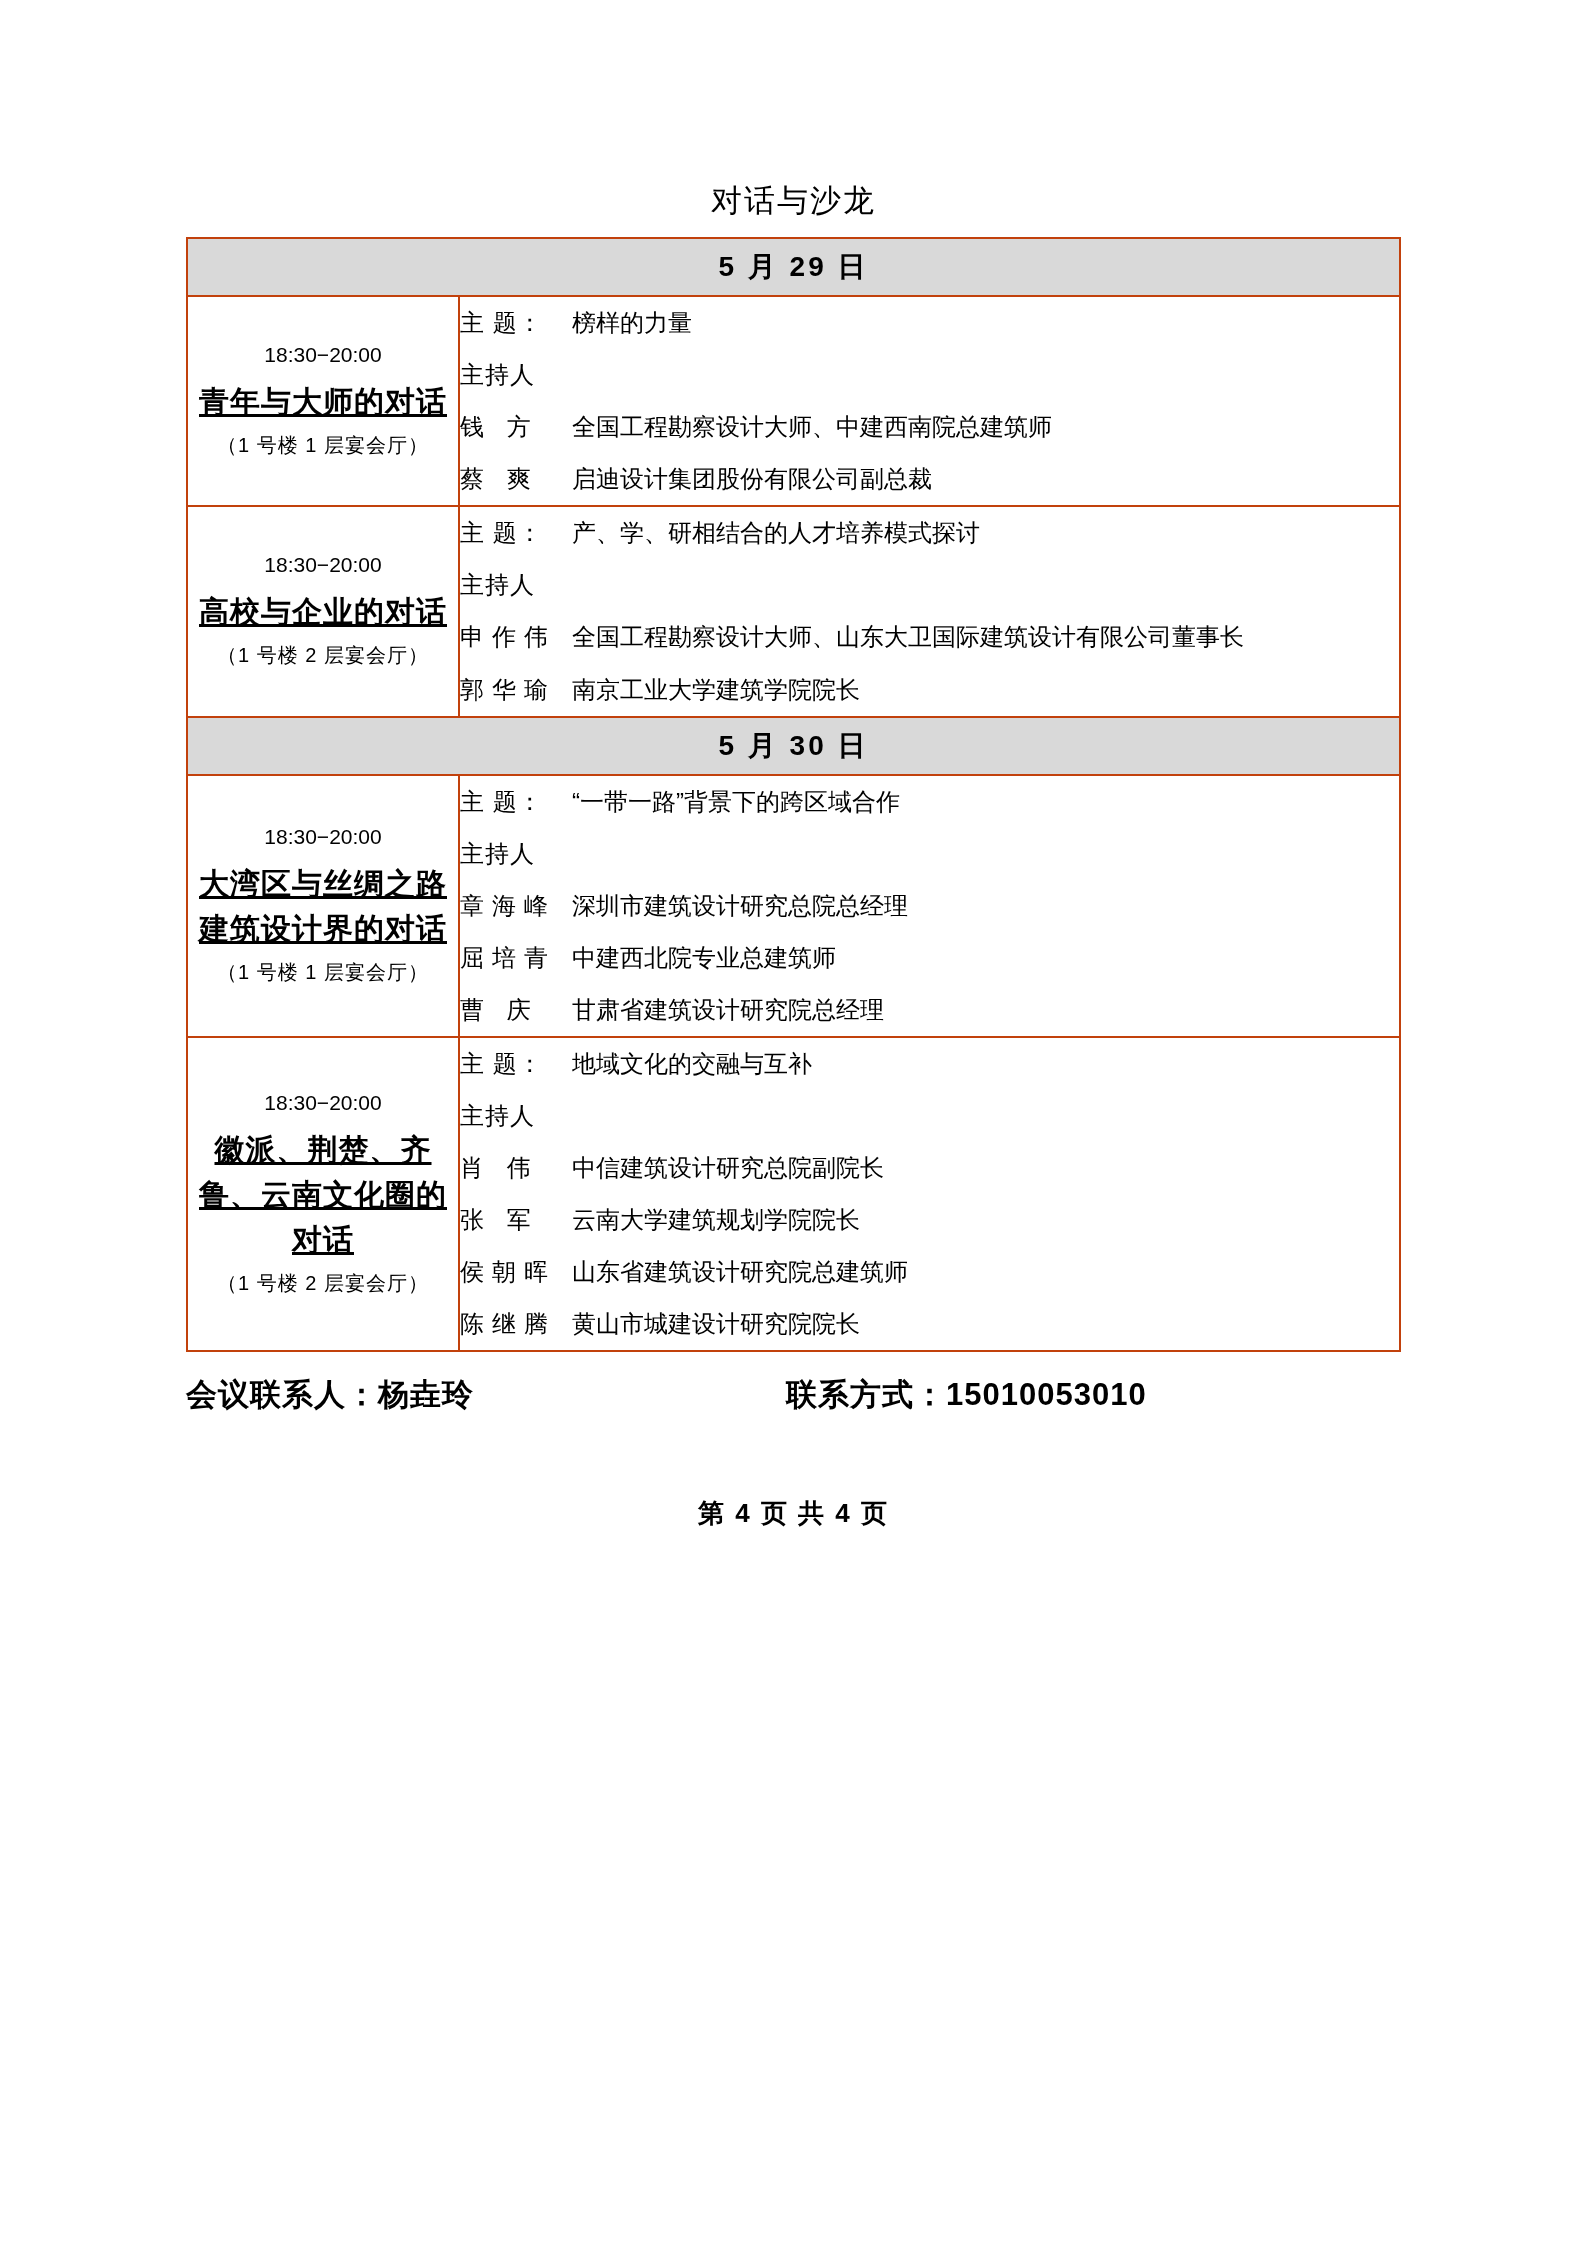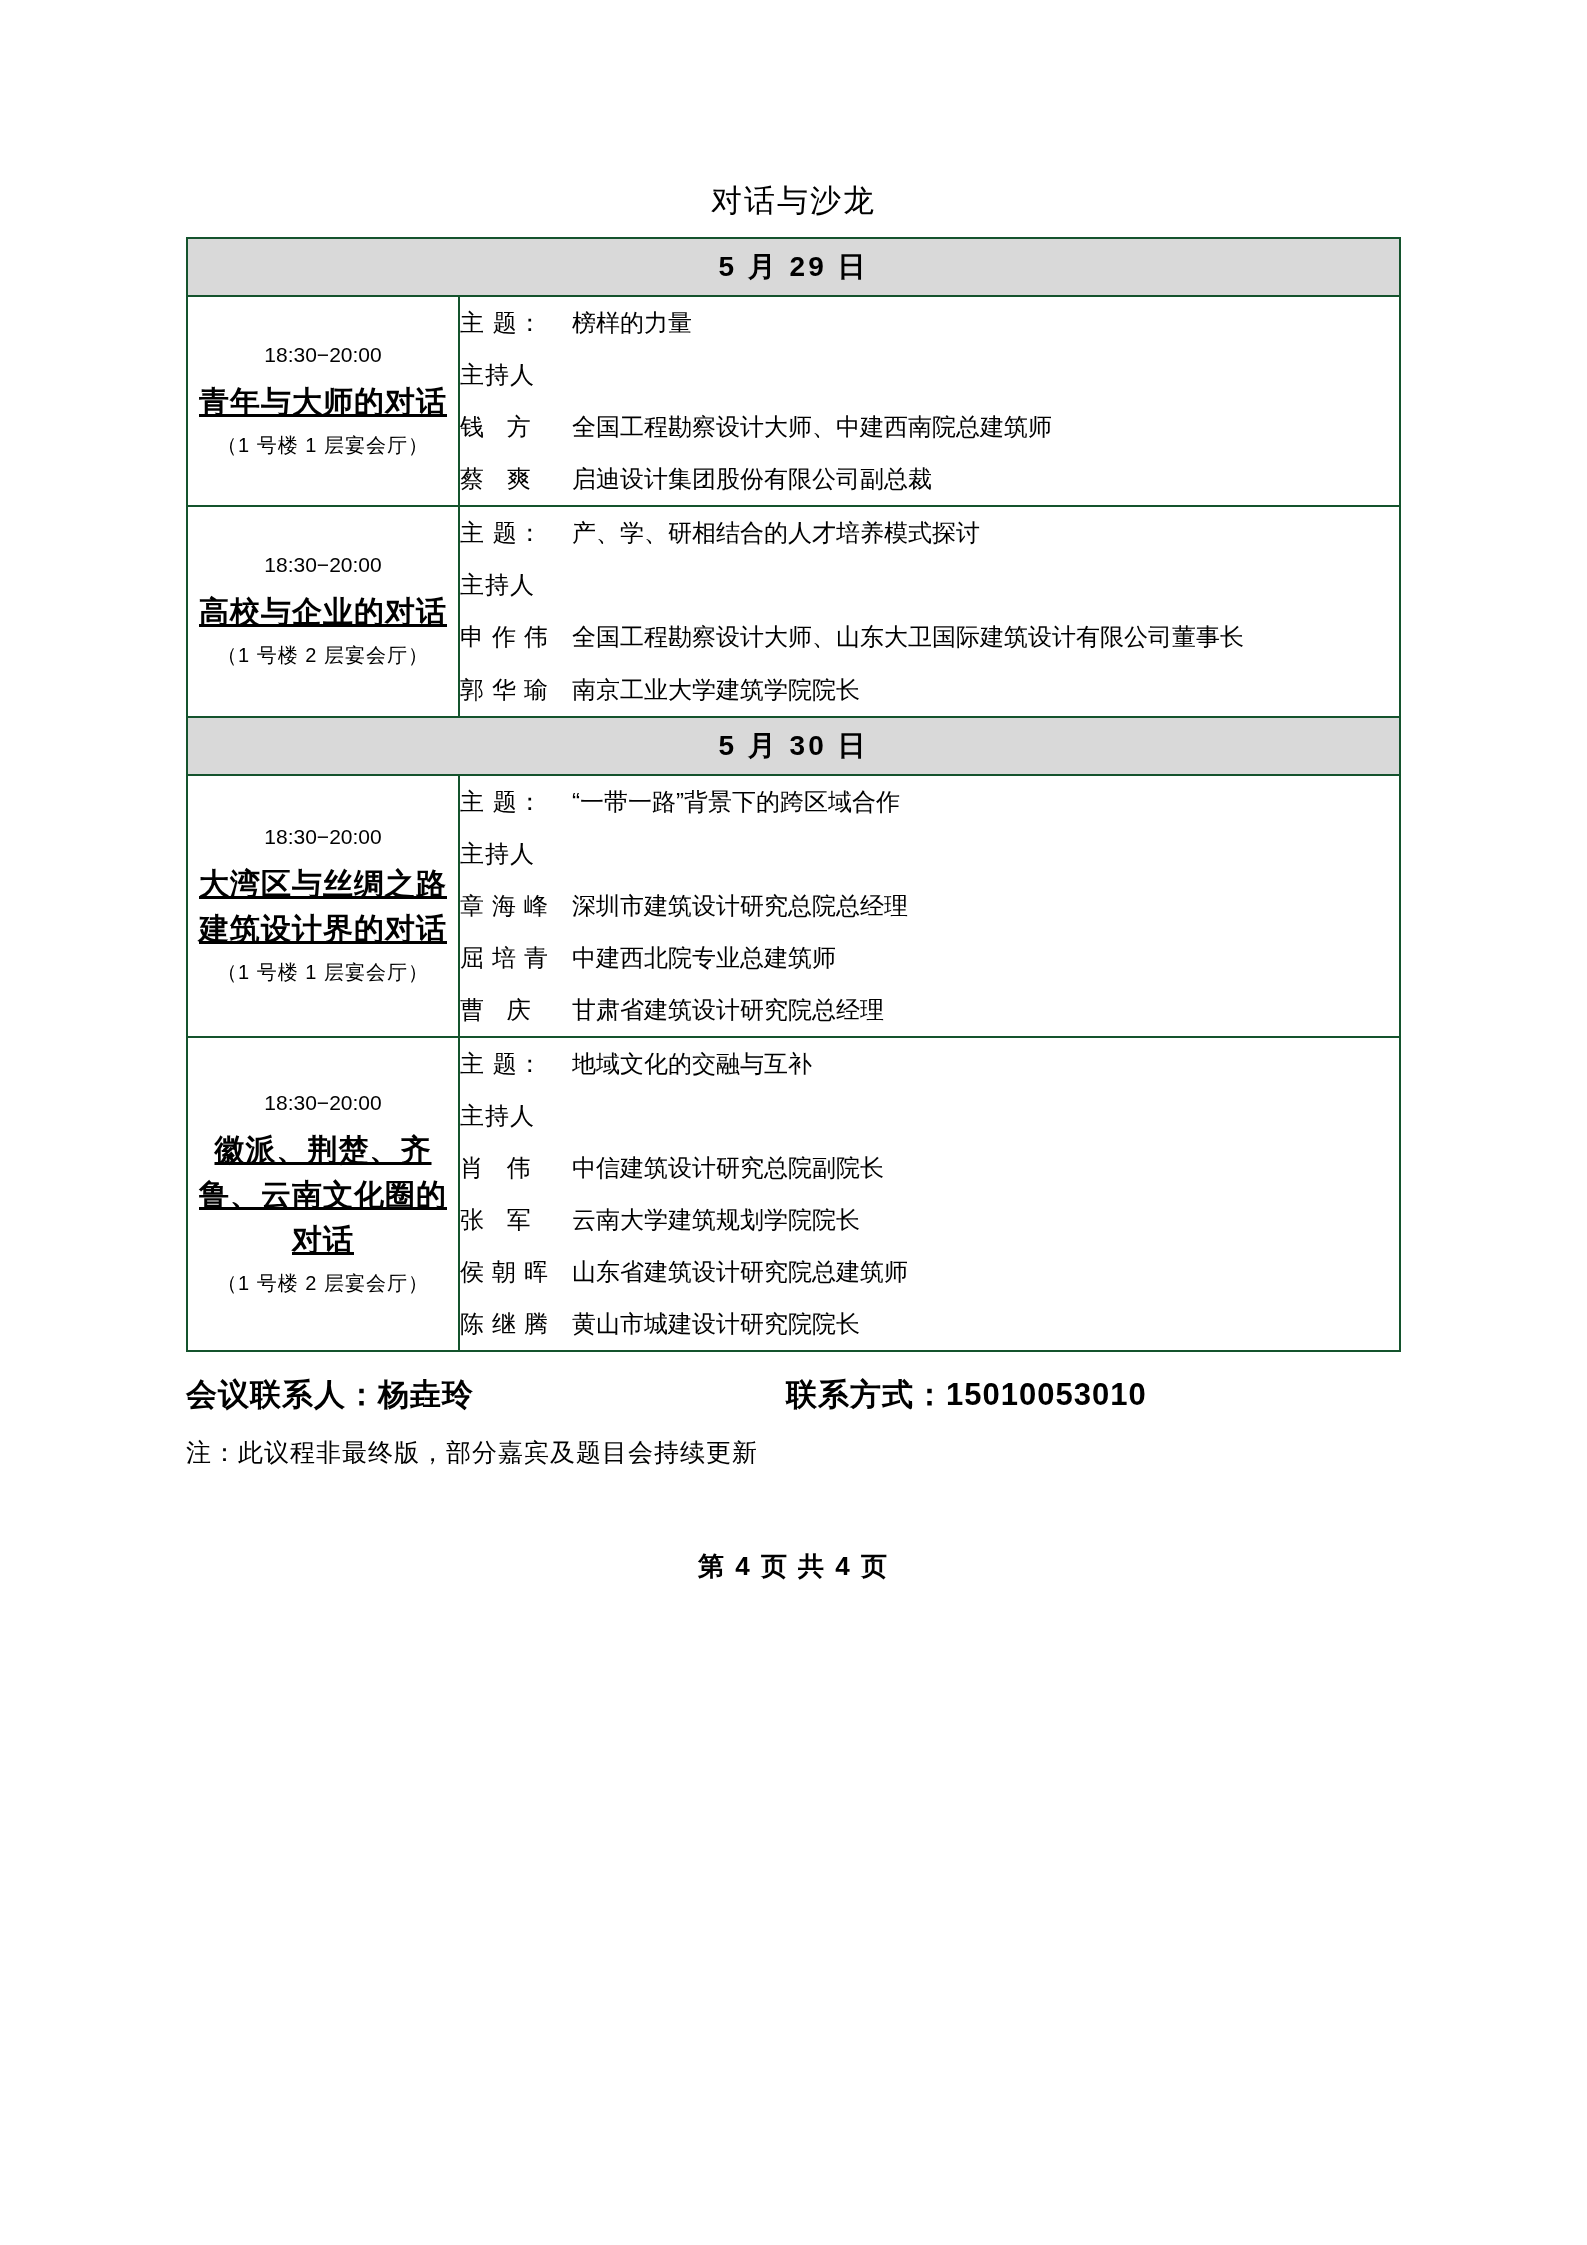--- a/index.html
+++ b/index.html
@@ -27,21 +27,21 @@
     font-weight: 500;
     letter-spacing: 2px;
     margin-bottom: 15px;
   }
   table.agenda {
     border-collapse: collapse;
     width: 1215px;
     table-layout: fixed;
   }
   table.agenda td {
-    border: 2px solid #14532d;
+    border: 2px solid #c2410c;
     vertical-align: middle;
     padding: 0;
   }
   .day-header {
     background: #d9d9d9;
     text-align: center;
     font-size: 28px;
     font-weight: 600;
     letter-spacing: 3px;
     height: 56px;
@@ -254,17 +254,16 @@
       </tr>
 
     </tbody>
   </table>
 
   <div class="footer-row">
     <div class="footer-left">会议联系人：杨垚玲</div>
     <div class="footer-right">联系方式：15010053010</div>
   </div>
 
-  <div class="note">注：此议程非最终版，部分嘉宾及题目会持续更新</div>
 
   <div class="page-number">第 4 页 共 4 页</div>
 
 </div>
 
 </body></html>

